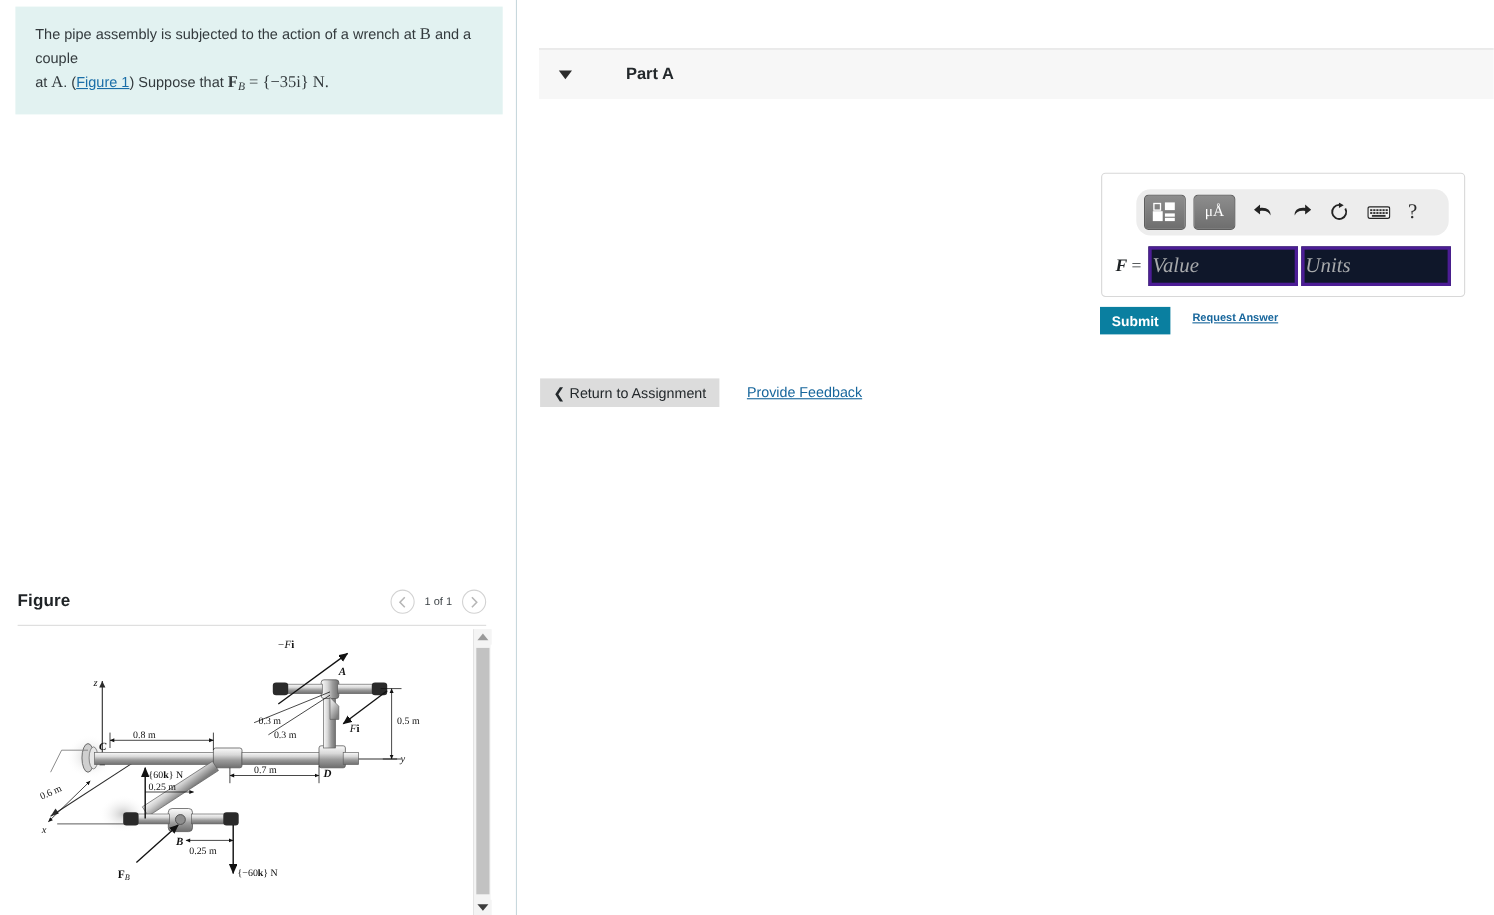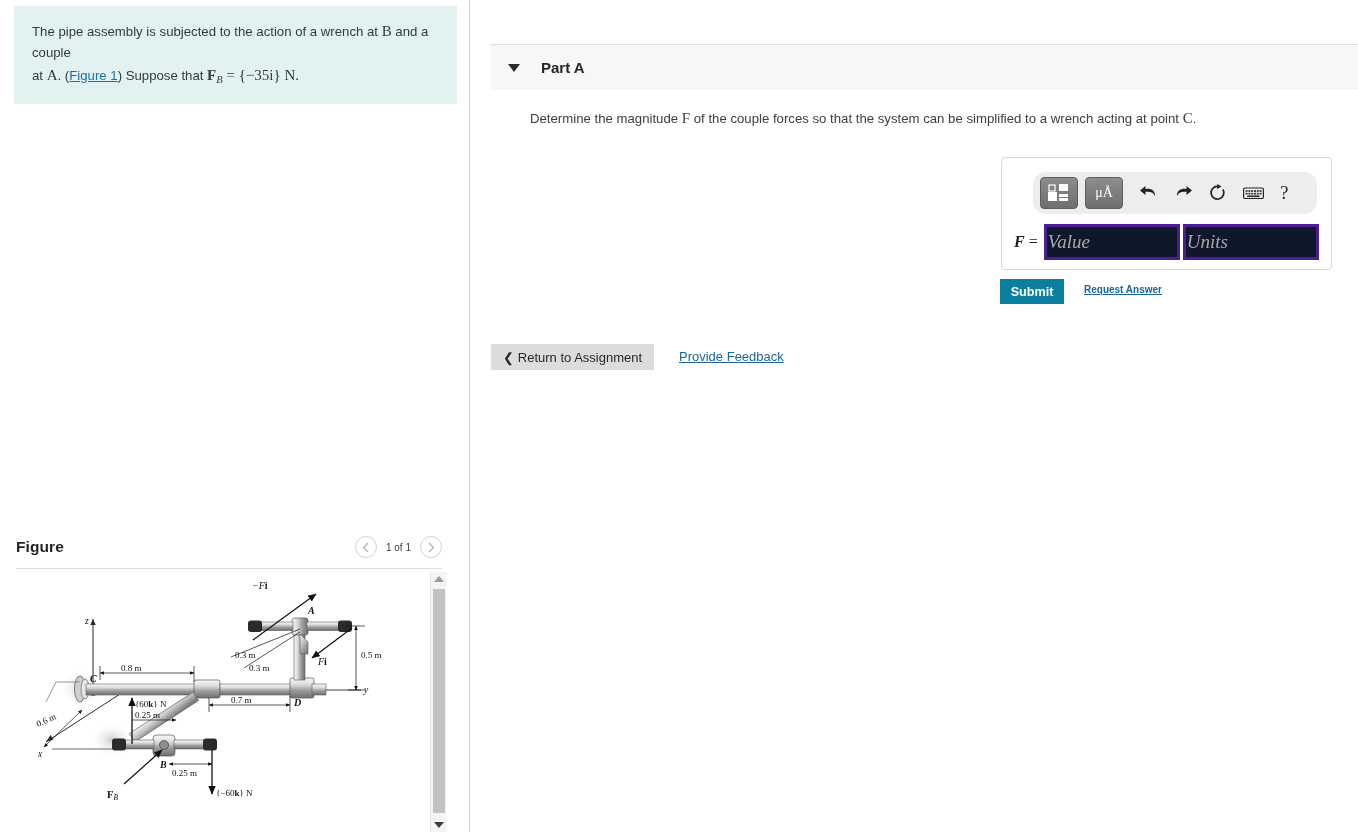--- a/index.html
+++ b/index.html
@@ -74,21 +74,21 @@
   .sb-thumb {
     position: absolute; left: 2px; top: 17px;
     width: 12px; height: 224px; background: #c2c2c2; cursor: pointer;
   }
 
   
   .right-panel { position: absolute; left: 471px; top: 0; width: 887px; height: 832px; }
   .partA-header {
     position: absolute; left: 19px; top: 44px; width: 868px; height: 46px;
     background: #f7f7f7; border-top: 1px solid #e0e0e0;
-    display: flex; align-items: center;
+    display: flex; align-items: center; gap: 28px;
   }
   .collapse-tri {
     margin-left: 18px; width: 0; height: 0;
     border-left: 6px solid transparent; border-right: 6px solid transparent;
     border-top: 8px solid #2c2c2c; cursor: pointer;
   }
   .partA-label { margin-left: 21px; font-size: 15px; font-weight: bold; color: #23282b; }
 
   .qtext {
     position: absolute; left: 59px; top: 107px; width: 800px;
@@ -358,23 +358,20 @@
     </div>
   </div>
 
   <div class="right-panel">
 
     <div class="partA-header">
       <div class="collapse-tri"></div>
       <div class="partA-label">Part A</div>
     </div>
 
-    <div class="qtext">
-      <span>Determine the magnitude </span><span class="mserif-up">F</span><span> of the couple forces so that the system can be simplified to a wrench acting at point </span><span class="mserif-up">C</span><span>.</span>
-    </div>
 
 
     <div class="answer-box">
       <div class="tool-strip">
 
         <div class="tbtn">
           <svg width="24" height="20" viewBox="0 0 24 20">
             <rect x="1" y="9" width="9" height="9" fill="#ffffff"></rect>
             <rect x="2" y="2" width="6" height="6" fill="none" stroke="#ffffff" stroke-width="1.2"></rect>
             <rect x="12" y="1" width="9" height="7" fill="#ffffff"></rect>

